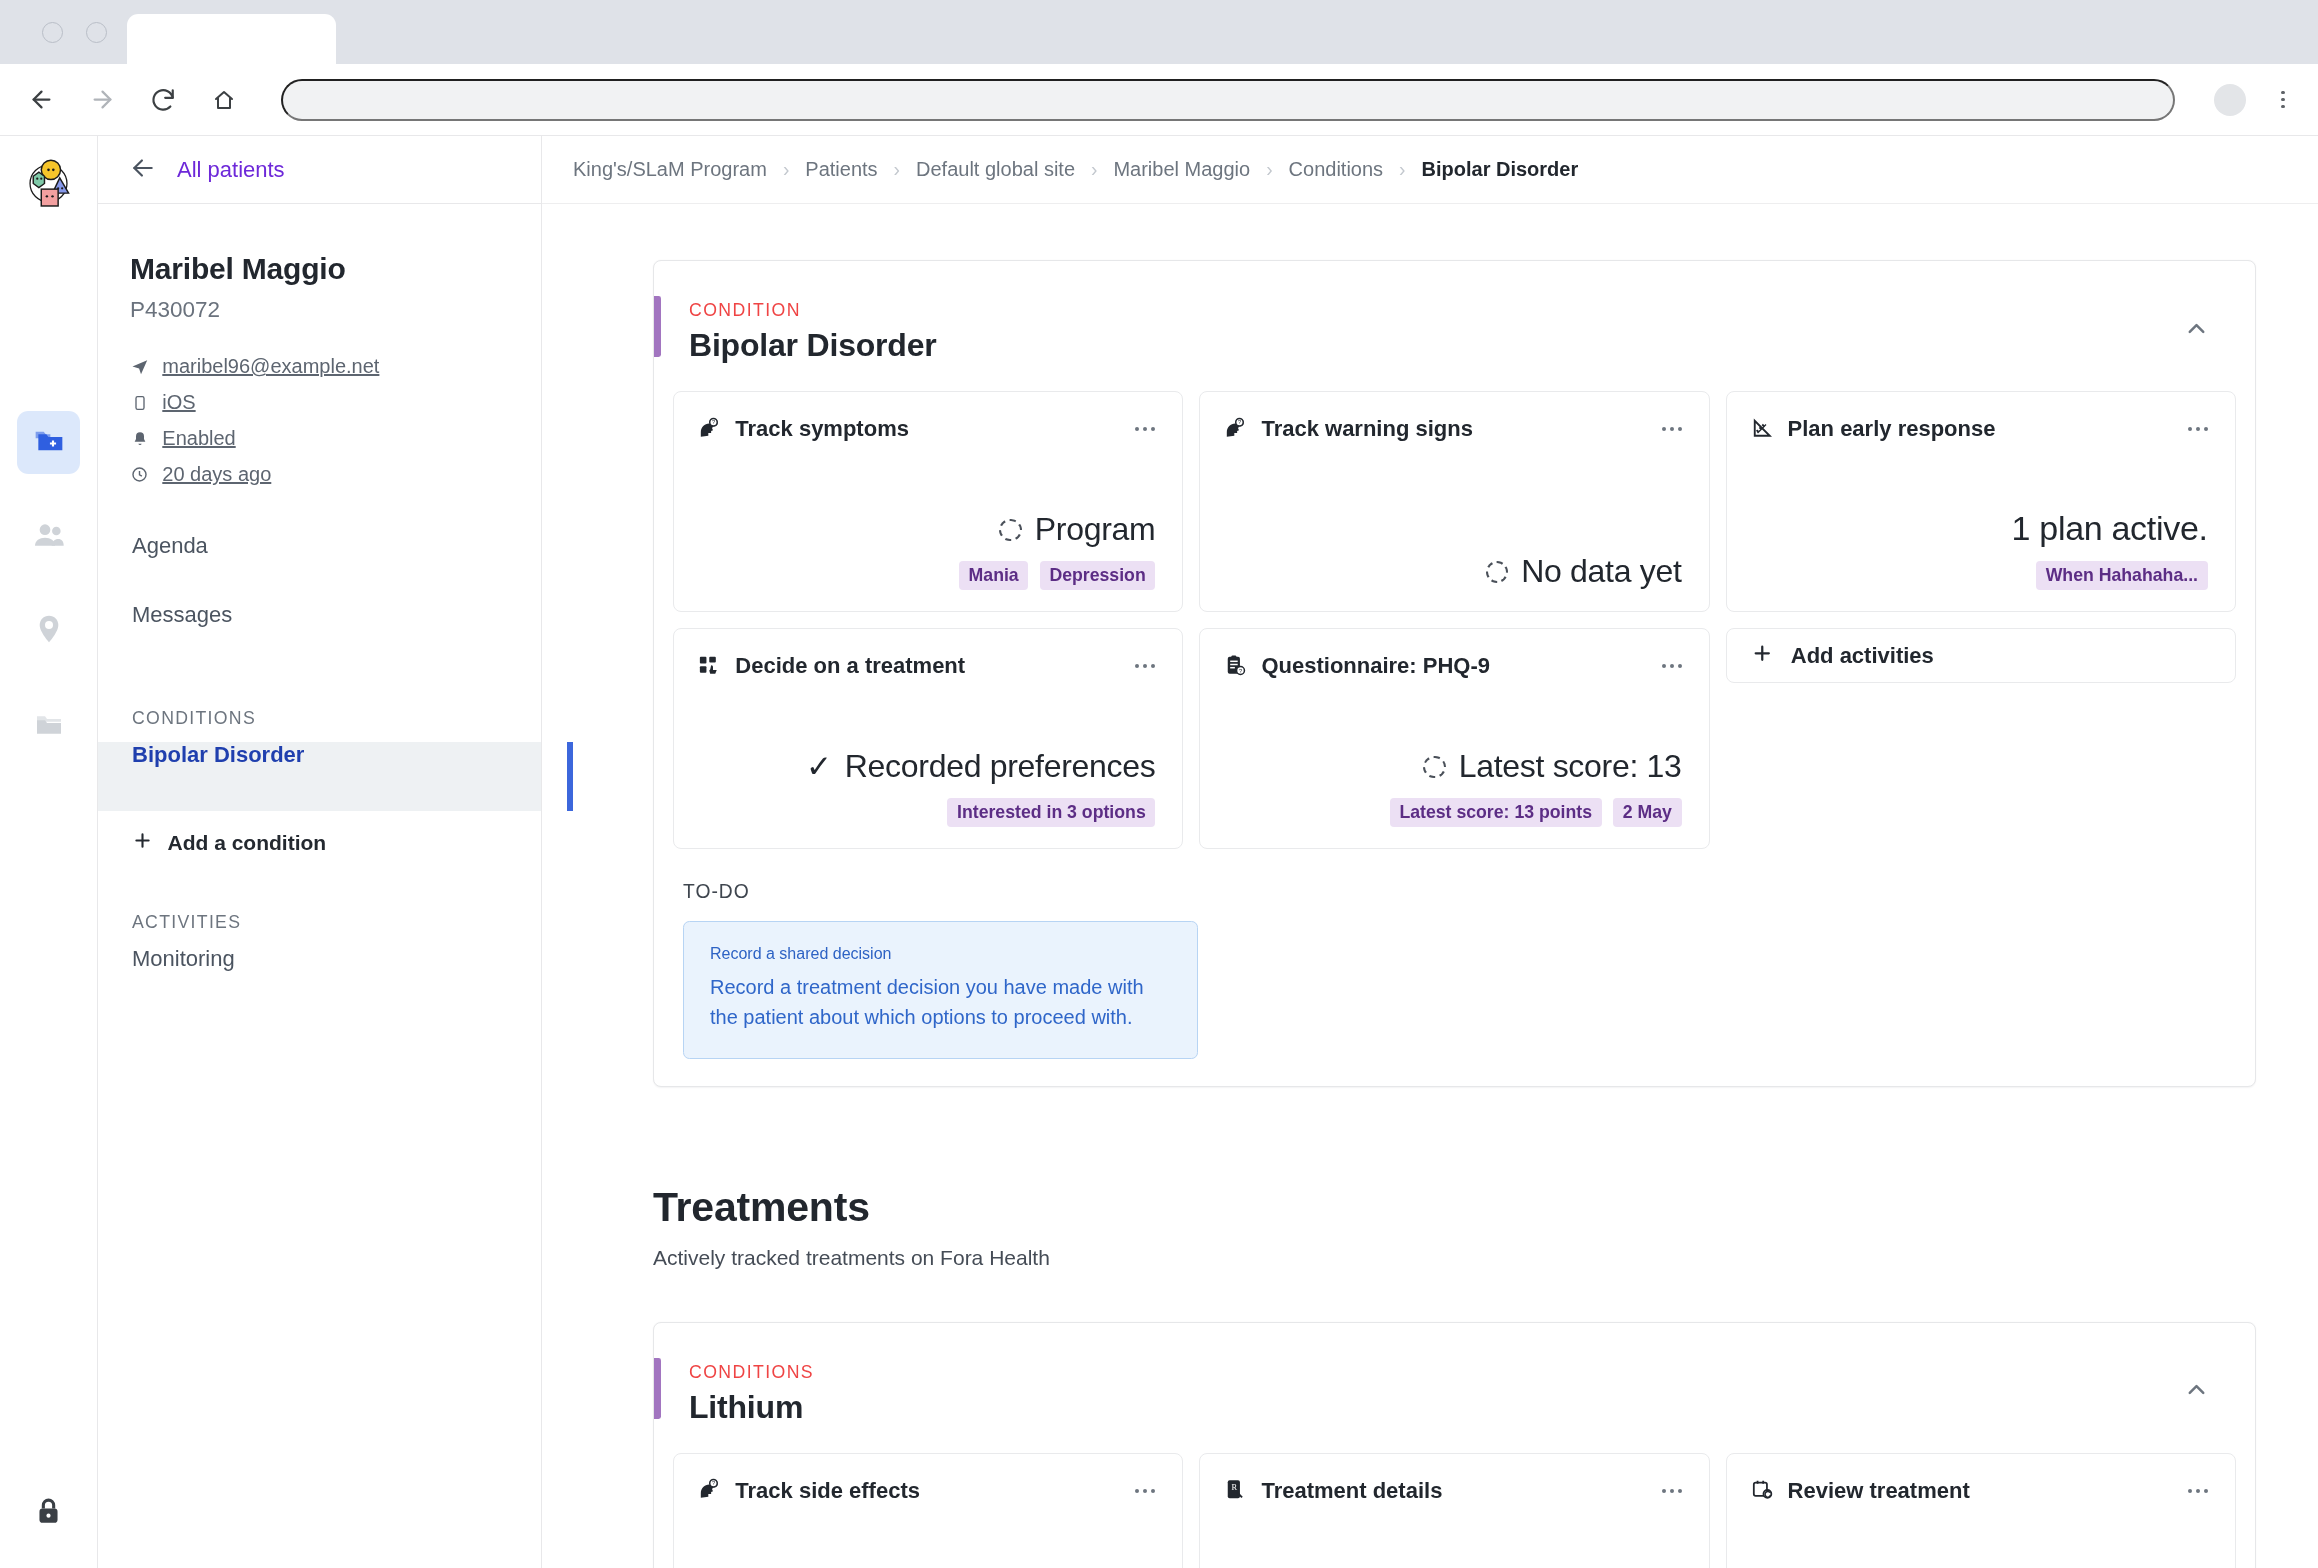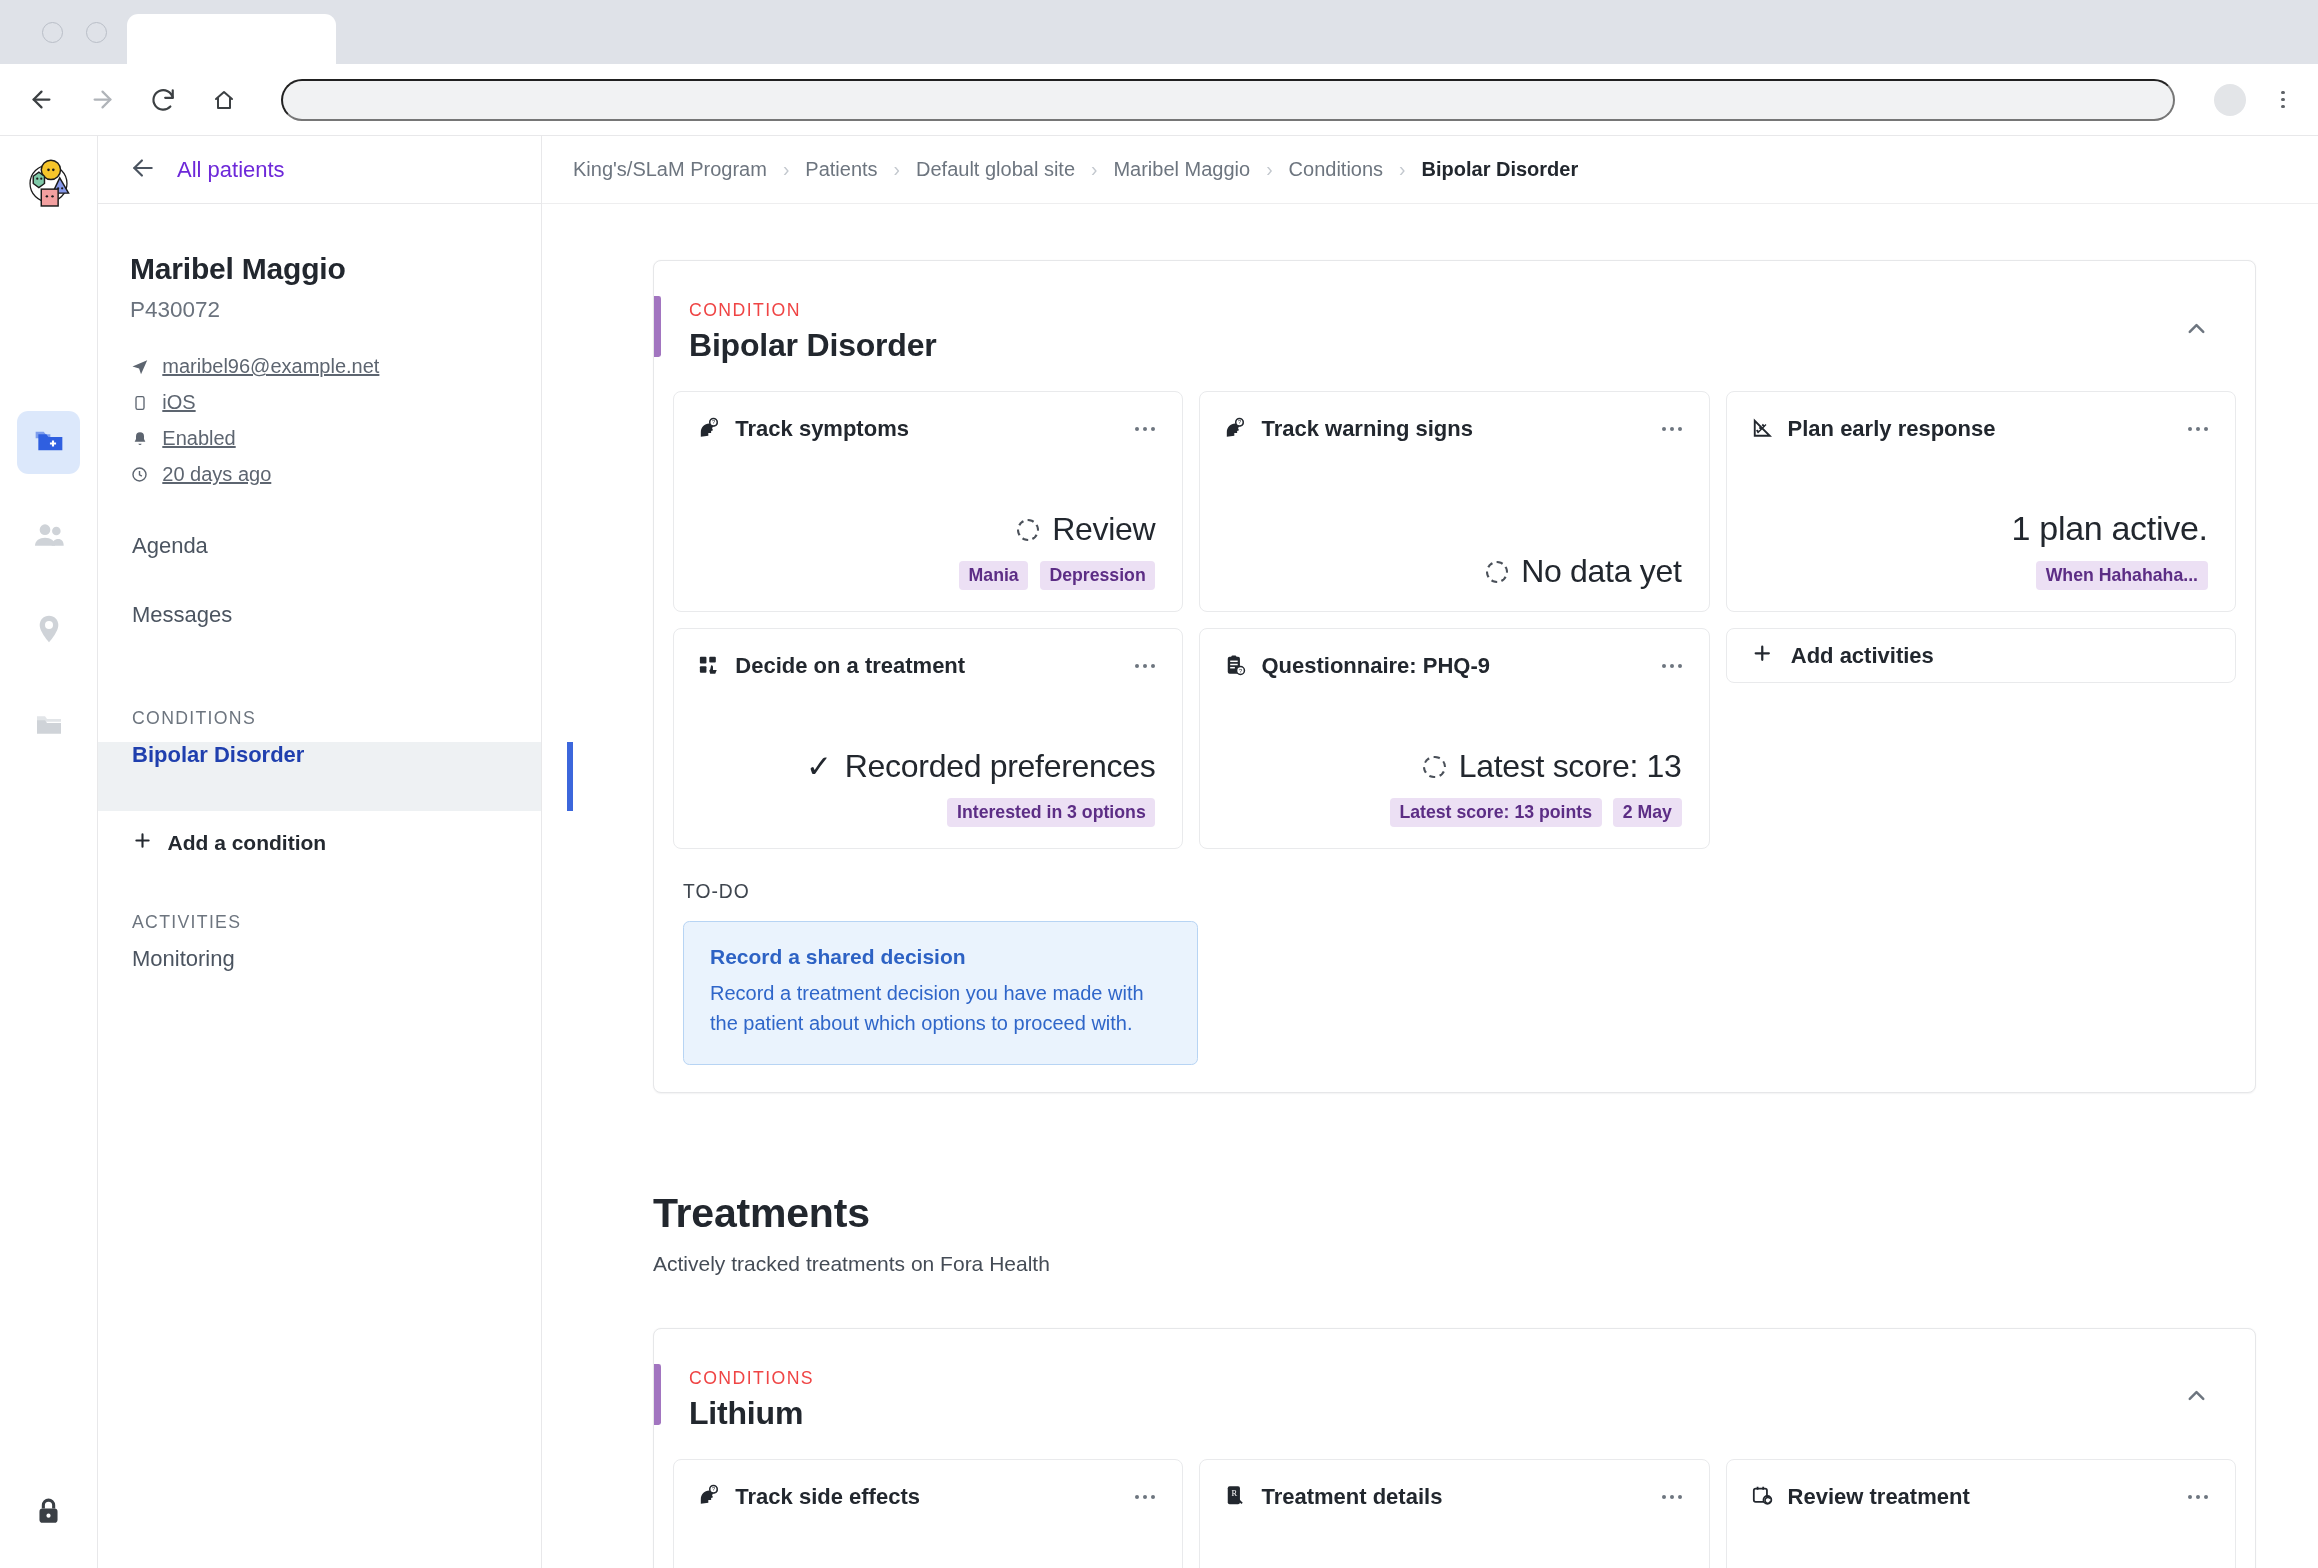--- a/index.html
+++ b/index.html
@@ -141,21 +141,21 @@
     border: 0.8px solid #e9eaec; border-radius: 8px; background: #fff;
     height: 55px; display: flex; align-items: center; gap: 17.7px; padding: 0 24px;
     font-size: 22px; font-weight: bold; color: #22272e; align-self: start;
   }
   .todo-wrap { padding: 32px 19.3px 27px 29px; }
   .todo-kicker { font-size: 19.3px; letter-spacing: 1px; color: #3f464f; }
   .todo-card {
     margin-top: 17.7px; width: 515px; background: #eaf3fd; border: 0.8px solid #b7d4f4;
     border-radius: 6.4px; padding: 22.5px 26px 26px 26px;
   }
-  .todo-title { font-size: 21px; font-weight: bold; color: #2d62c4; }
+  .todo-title { font-size: 16px; font-weight: normal; color: #2d62c4; }
   .todo-desc { font-size: 20px; color: #2f66c9; line-height: 1.5; margin-top: 9.7px; }
 
   .section-h { margin-top: 97px; }
   .section-title { font-size: 41px; font-weight: bold; color: #22272e; letter-spacing: -0.2px; }
   .section-sub { font-size: 21px; color: #454c56; margin-top: 14.5px; }
   .section-card-wrap { margin-top: 52px; }
   .tile-value.plain { font-size: 34px; }
 </style>
 </head>
 <body>
@@ -404,21 +404,21 @@
                 <span class="tile-title">Track symptoms</span>
                 <span class="tile-kebab">
                     <i></i>
                     <i></i>
                     <i></i>
                   </span>
               </div>
               <div class="tile-body">
                 <div class="tile-value">
                   <span class="dashed-circle"></span>
-                  <span>Review</span>
+                  <span>Program</span>
                 </div>
                 <div class="badges">
                   <span class="badge">Mania</span>
                   <span class="badge">Depression</span>
                 </div>
               </div>
             </div>
 
             <div class="tile">
               <div class="tile-head">

